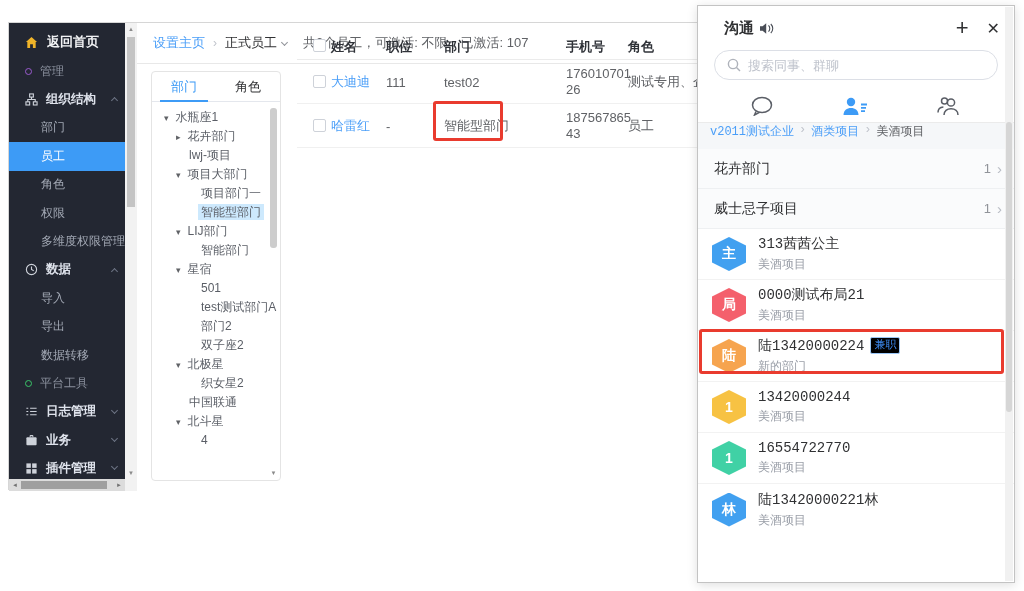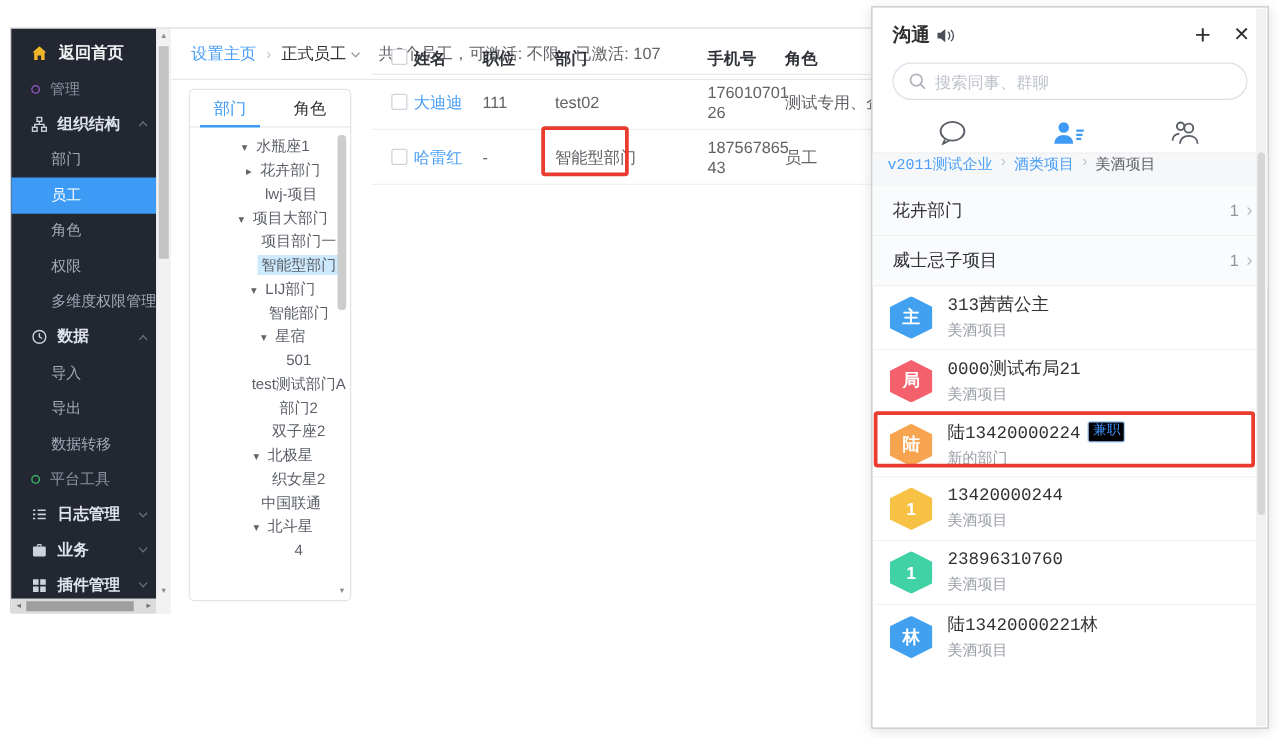--- a/index.html
+++ b/index.html
@@ -55,21 +55,21 @@
     border-bottom:1.3px solid #909399; transform:rotate(45deg); margin:0 0 2px 5px; }
   .stats { color:#606266; margin-left:16px; }
 
   
   .treebox { position:absolute; left:14px; top:48px; width:130px; height:410px;
     border:1px solid #e4e4e4; border-radius:4px; background:#fff; overflow:hidden; }
   .tabs { display:flex; height:30px; border-bottom:1px solid #e4e7ed; }
   .tab { flex:1; text-align:center; line-height:30px; font-size:13px; color:#303133; cursor:pointer; position:relative; }
   .tab.active { color:#3d9bf6; }
   .tab.active::after { content:""; position:absolute; left:8px; right:8px; bottom:-1px; height:2px; background:#3d9bf6; }
-  .tree { padding-top:6px; font-size:12px; color:#5a5e66;text-align:center; }
+  .tree { padding-top:6px; font-size:12px; color:#5a5e66; }
   .ti { height:19px; line-height:19px; white-space:nowrap; cursor:pointer; position:relative; }
   .ti .tlabel { padding:1px 3px; }
   .ti.sel .tlabel { background:#cde9fd; }
   .l0 { padding-left:12px; } .l1 { padding-left:24px; } .l2 { padding-left:46px; }
   .arr-d::before { content:"▾"; color:#606266; font-size:9px; margin-right:4px; }
   .arr-r::before { content:"▸"; color:#606266; font-size:9px; margin-right:4px; }
   .arr-n { padding-left:34px; }
   .tree-scroll { position:absolute; right:3px; top:34px; width:7px; bottom:4px; }
   .tree-scroll .thumb { position:absolute; top:2px; left:0; width:7px; height:140px; background:#cdcdcd; border-radius:3px; }
   .tree-scroll .dn { position:absolute; bottom:0; left:0; width:7px; text-align:center; font-size:6px; color:#8a8a8a; }
@@ -87,21 +87,21 @@
   .c-dept { position:absolute; left:147px; } .c-phone { position:absolute; left:269px; width:64px; }
   .c-role { position:absolute; left:331px; white-space:nowrap; }
   .thead span { top:0; } 
   .trow .cell { top:50%; transform:translateY(-50%); }
   .trow .c-phone { line-height:16px; }
   .name-link { color:#4a9ef8; cursor:pointer; }
 
   
   .panel { position:absolute; left:697px; top:5px; width:318px; height:578px; background:#fff;
     border:1px solid #c3c3c3; box-shadow:0 2px 10px rgba(0,0,0,.13); z-index:20; }
-  .p-head { height:38px; display:flex; align-items:center; padding:6px 14px 0 16px; }
+  .p-head { height:38px; display:flex; align-items:center; padding:6px 14px 0 16px;margin-left:10px; }
   .p-title { font-size:15px; color:#303133; font-weight:bold; margin-right:5px; }
   .p-actions { margin-left:auto; display:flex; align-items:center; gap:18px; }
   .p-plus { font-size:22px; color:#303133; font-weight:300; line-height:20px; cursor:pointer; }
   .p-close { font-size:16px; color:#303133; cursor:pointer; }
   .searchwrap { padding:6px 16px 10px; }
   .search { height:30px; border:1px solid #dcdfe6; border-radius:16px; display:flex;
     align-items:center; padding:0 12px; gap:7px; }
   .search input { border:none; outline:none; flex:1; font-size:13px; color:#303133; background:transparent;
     font-family:inherit; }
   .search input::placeholder { color:#bfc3cc; }
@@ -441,21 +441,21 @@
           </span>
         <span class="cdept">美酒项目</span>
       </span>
     </div>
     <div class="contact">
       <span class="hex" style="background: rgb(64, 209, 165);">
           <span>1</span>
         </span>
       <span class="cinfo">
         <span class="cname">
-            <span>23896310760</span>
+            <span>16554722770</span>
           </span>
         <span class="cdept">美酒项目</span>
       </span>
     </div>
     <div class="contact" style="border-bottom:none">
       <span class="hex" style="background: rgb(65, 160, 240);">
           <span>林</span>
         </span>
       <span class="cinfo">
         <span class="cname">

